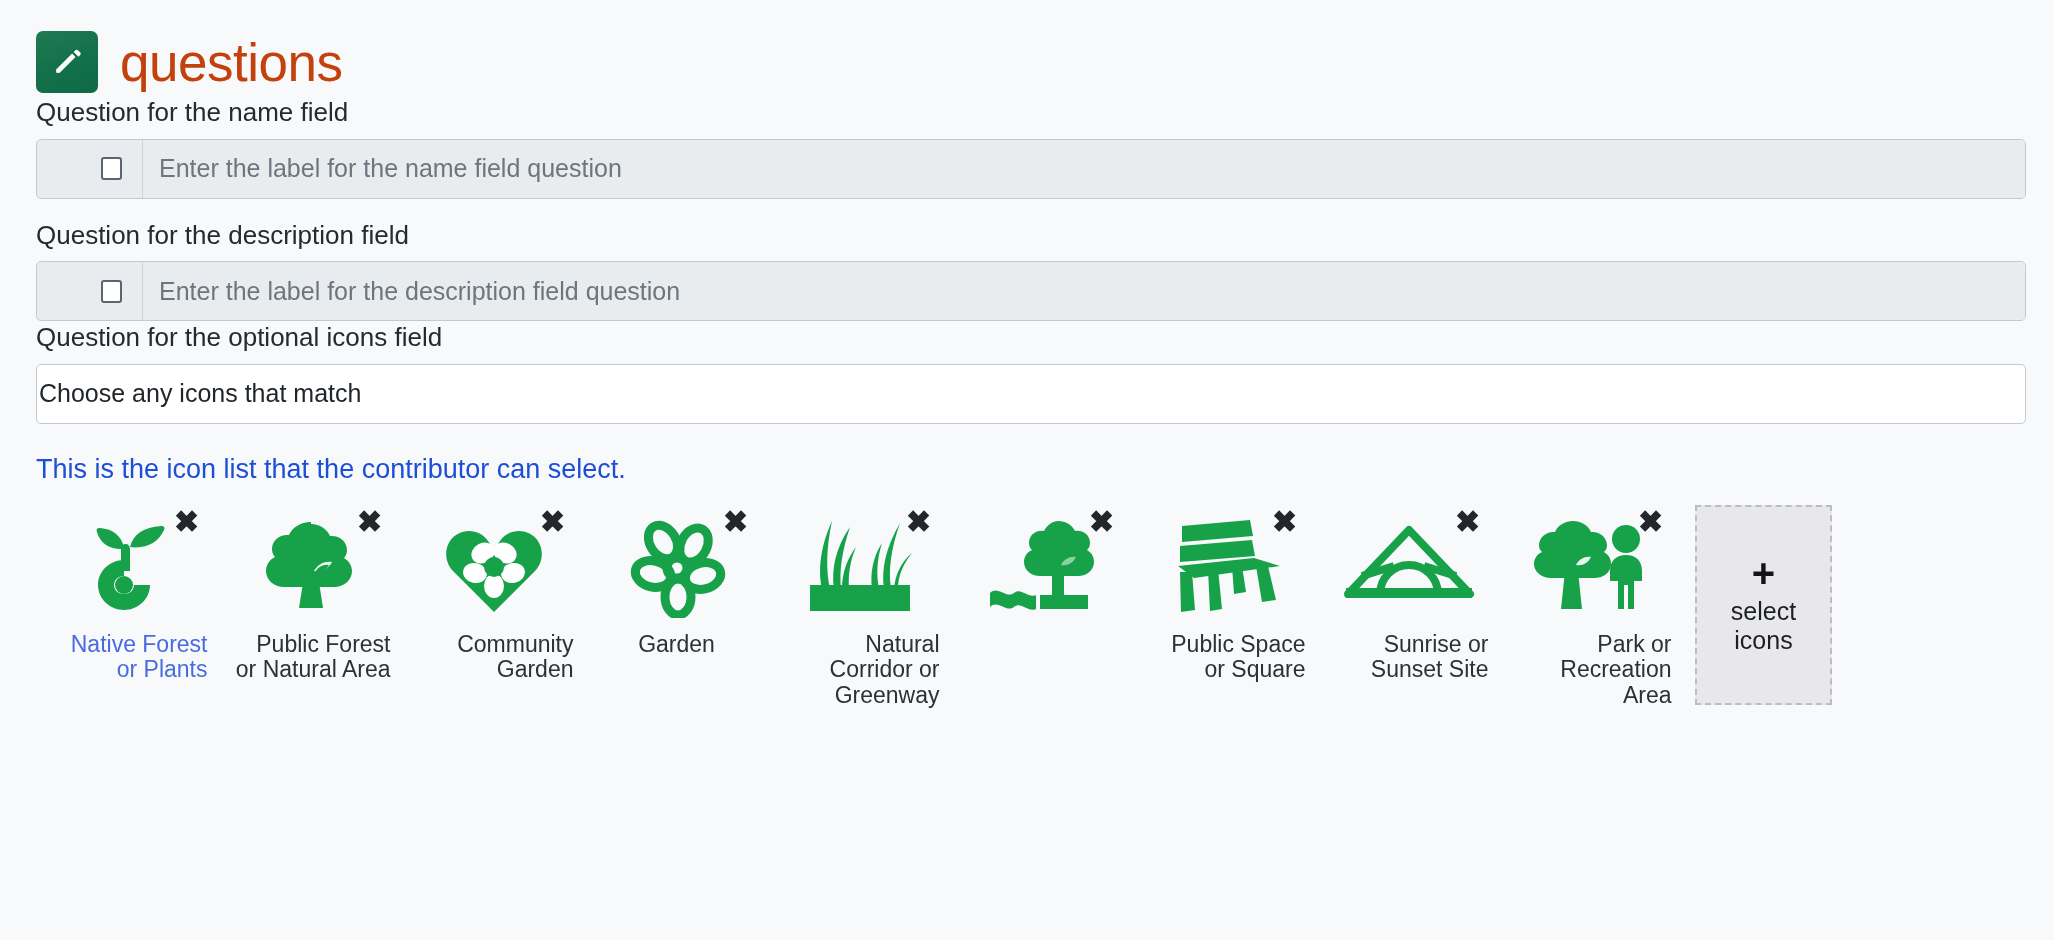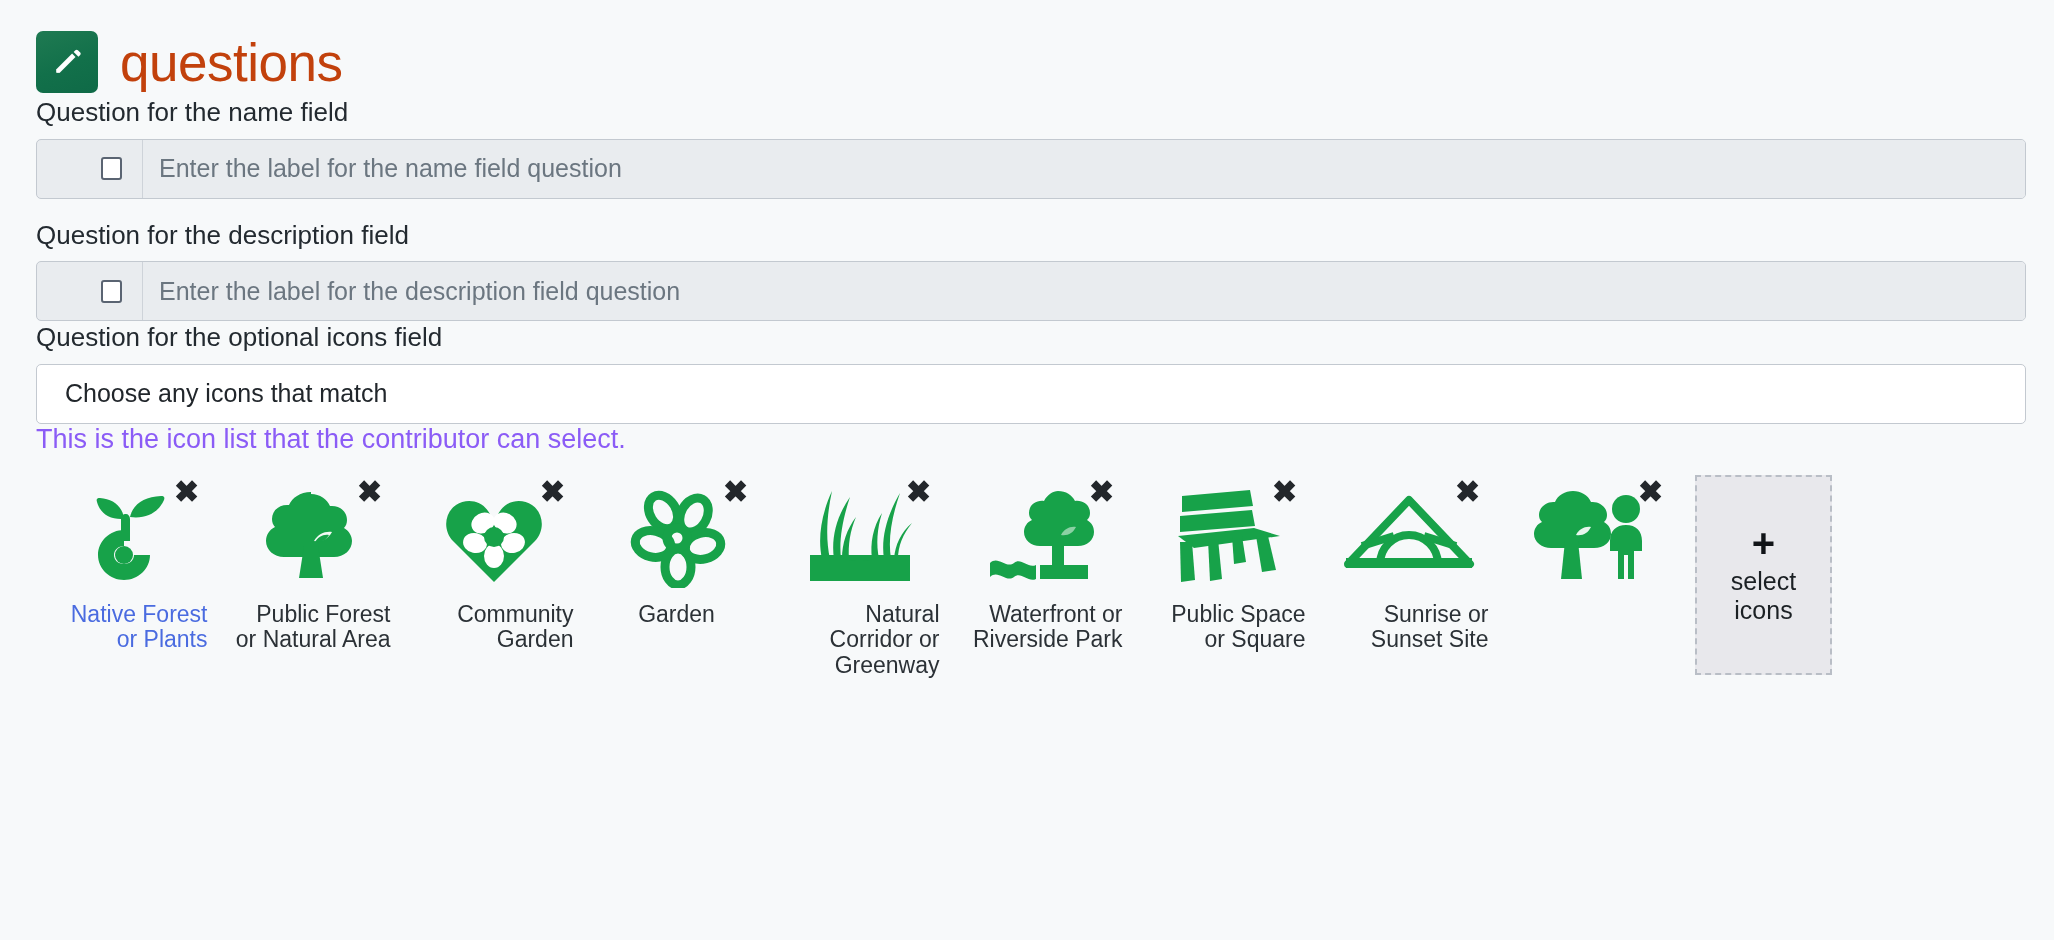--- a/index.html
+++ b/index.html
@@ -101,29 +101,30 @@
 
   .input-plain {
     width: 1990px;
     height: 60px;
     border: 1px solid #c3c9d0;
     border-radius: 5px;
     background: #ffffff;
     font-family: "Liberation Sans", sans-serif;
     font-size: 25px;
     color: #21262b;
-    padding: 0 28px;
+    padding: 0 2px;
     outline: none;
     display: block;
   }
 
   
   .icon-help {
     font-size: 27px;
-    color: #8b5cf6;
+    color: #1d4ed8;
+    margin-top: 30px;
     margin-bottom: 14px;
     white-space: nowrap;
   }
 
   .icon-row {
     display: flex;
     align-items: flex-start;
     gap: 0px;
   }
   .icon-cell {
@@ -326,21 +327,20 @@
       <div class="icon-art-wrap">
         <svg class="icon-art" width="122" height="106" viewBox="0 0 122 106" aria-hidden="true">
           <path d="M76 8c8 0 14 4 17 10 8-1 15 4 15 12 0 3-1 5-3 7 5 3 7 7 7 12 0 8-7 14-16 14H58c-9 0-16-6-16-14 0-5 3-10 8-12-2-2-3-4-3-7 0-8 7-13 15-12 3-6 9-10 14-10z" fill="#17a249"></path>
           <path d="M70 58h12v30H70z" fill="#17a249"></path>
           <path d="M79 52c7 1 12-2 15-8-6-1-12 2-15 8z" fill="#ffffff" opacity="0.5"></path>
           <path d="M58 82h48v14H58z" fill="#17a249"></path>
           <path d="M8 80c8-8 16 6 24 0 7-6 14 6 22 2v14c-8 4-15-8-22-2-8 6-16-8-24 0z" fill="#17a249"></path>
         </svg>
         <span class="remove-x">✖</span>
       </div>
-      <div class="icon-caption">Waterfront or Riverside Park</div>
     </div>
 
     <div class="icon-cell">
       <div class="icon-art-wrap">
         <svg class="icon-art" width="124" height="104" viewBox="0 0 124 104" aria-hidden="true">
           <g fill="#17a249">
             <path d="M18 12 86 6l3 16-71 6z"></path>
             <path d="M16 32 88 26l3 16-75 6z"></path>
             <path d="M14 52 90 44l26 8-86 12z"></path>
             <path d="M16 58h12l3 38-14 2z"></path>
@@ -375,20 +375,21 @@
       <div class="icon-art-wrap">
         <svg class="icon-art" width="122" height="106" viewBox="0 0 122 106" aria-hidden="true">
           <path d="M42 8c8 0 15 4 18 11 8-1 16 5 16 13 0 3-1 5-3 7 5 3 7 7 7 12 0 8-7 14-17 14H20c-9 0-17-6-17-14 0-5 3-10 8-12-2-2-3-4-3-7 0-8 8-14 16-13 3-7 10-11 18-11z" fill="#17a249"></path>
           <path d="M34 58h13l4 38H30z" fill="#17a249"></path>
           <path d="M45 52c7 1 12-2 15-8-6-1-12 2-15 8z" fill="#ffffff" opacity="0.9"></path>
           <circle cx="95" cy="26" r="14" fill="#17a249"></circle>
           <path d="M95 42c10 0 16 6 16 16v10h-8v28h-6V72h-4v24h-6V68h-8V58c0-10 6-16 16-16z" fill="#17a249"></path>
         </svg>
         <span class="remove-x">✖</span>
       </div>
+      <div class="icon-caption">Park or Recreation Area</div>
     </div>
 
     <div class="select-icons-btn">
       <div class="plus-glyph">+</div>
       <div class="select-icons-label">select</div>
       <div class="select-icons-label">icons</div>
     </div>
 
   </div>
 </div>

